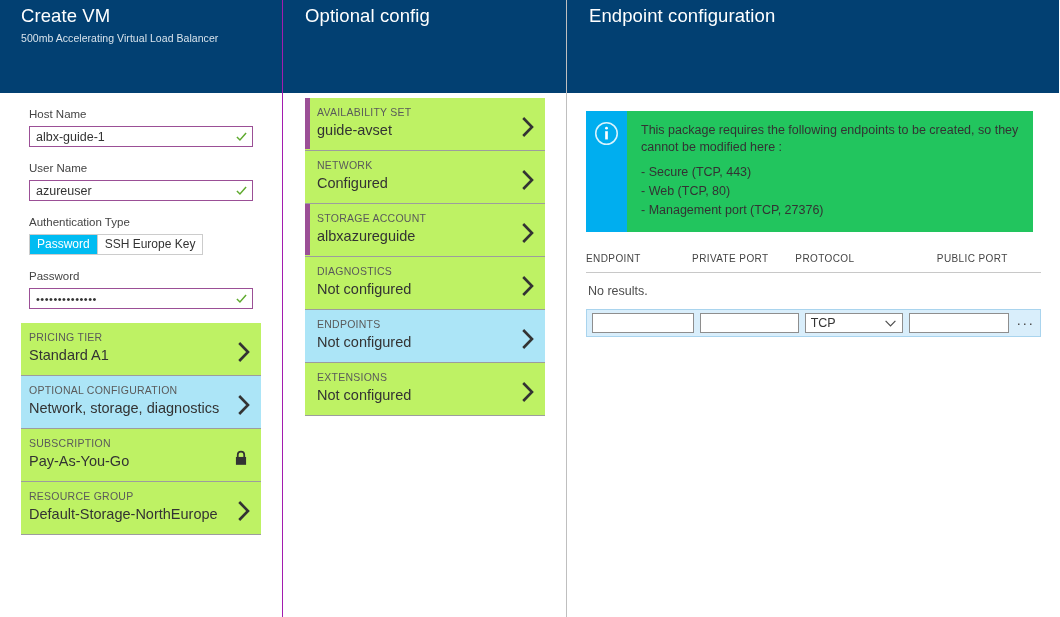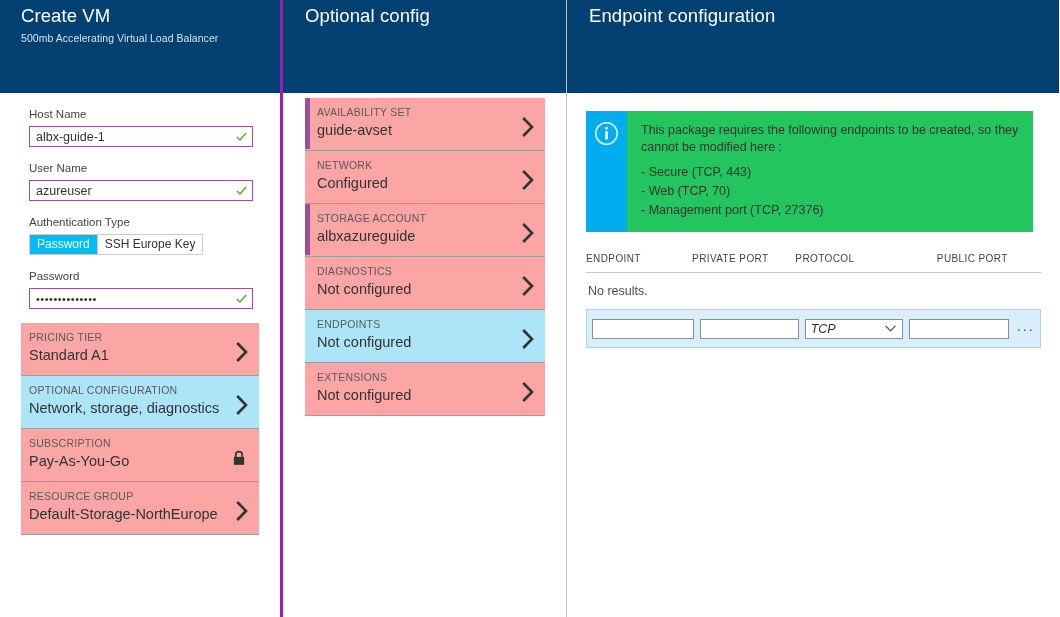--- a/index.html
+++ b/index.html
@@ -22,21 +22,21 @@
     flex-direction: row;
   }
 
   
   .col {
     position: relative;
     height: 617px;
     box-sizing: border-box;
     background: #ffffff;
   }
-  .col-1 { width: 283px; border-right: 3px solid #a21caf; }
+  .col-1 { width: 283px; border-right: 1px solid #a21caf; }
   .col-2 { width: 284px; border-right: 1px solid #bfbfbf; }
   .col-3 { width: 492px; }
 
   .col-header {
     height: 93px;
     box-sizing: border-box;
     background: #024072;
     color: #ffffff;
     padding: 4px 0 0 21px;
     position: relative;
@@ -133,21 +133,21 @@
   
   .rows { }
   .nav-row {
     position: relative;
     box-sizing: border-box;
     height: 53px;
     padding: 8px 0 0 0;
     border-bottom: 1px solid #9d9d9d;
     display: flex;
     align-items: flex-start;
-    background: #fca5a5;
+    background: #bef264;
   }
   .col-1 .rows { margin: 7px 21px 0 21px; }
   .col-1 .nav-row { padding-left: 8px; }
   .col-2 .rows { margin: 5px 21px 0 22px; }
   .col-2 .nav-row { padding-left: 12px; }
 
   .nav-row.sel { background: #ace5f7; }
   .nav-row .marker {
     position: absolute;
     left: 0; top: 0; bottom: 1px;
@@ -245,24 +245,23 @@
     color: #4d4d4d;
     padding: 11px 0 11px 2px;
   }
 
   .entry-row {
     background: #d9eefb;
     border: 1px solid #a9d4ee;
     box-sizing: border-box;
     display: flex;
     align-items: center;
-    height: 39px;
+    height: 28px;
     padding: 0 2px;
     width: 455px;
-    font-style: italic;
   }
   .cell-input {
     height: 20px;
     background: #ffffff;
     border: 1px solid #8e8e8e;
     box-sizing: border-box;
     margin: 0 3px;
     display: flex;
     align-items: center;
     padding: 0 5px;
@@ -482,21 +481,21 @@
           <svg class="info-i" viewBox="0 0 24 24">
             <circle cx="12" cy="12" r="11.2" fill="none" stroke="#ffffff" stroke-width="1.6" opacity="0.85"></circle>
             <circle cx="12" cy="6.4" r="1.5" fill="#ffffff"></circle>
             <rect x="10.6" y="9.6" width="2.8" height="8.6" fill="#ffffff"></rect>
           </svg>
         </div>
         <div class="info-text">
           <p class="lead">This package requires the following endpoints to be created, so they cannot be modified here :</p>
           <ul id="info-list">
               <li>- Secure (TCP, 443)</li>
-              <li>- Web (TCP, 70)</li>
+              <li>- Web (TCP, 80)</li>
               <li>- Management port (TCP, 27376)</li>
             </ul>
         </div>
       </div>
 
       <div class="table">
         <div class="thead">
           <div class="th c1">ENDPOINT</div>
           <div class="th c2">PRIVATE PORT</div>
           <div class="th c3">PROTOCOL</div>

